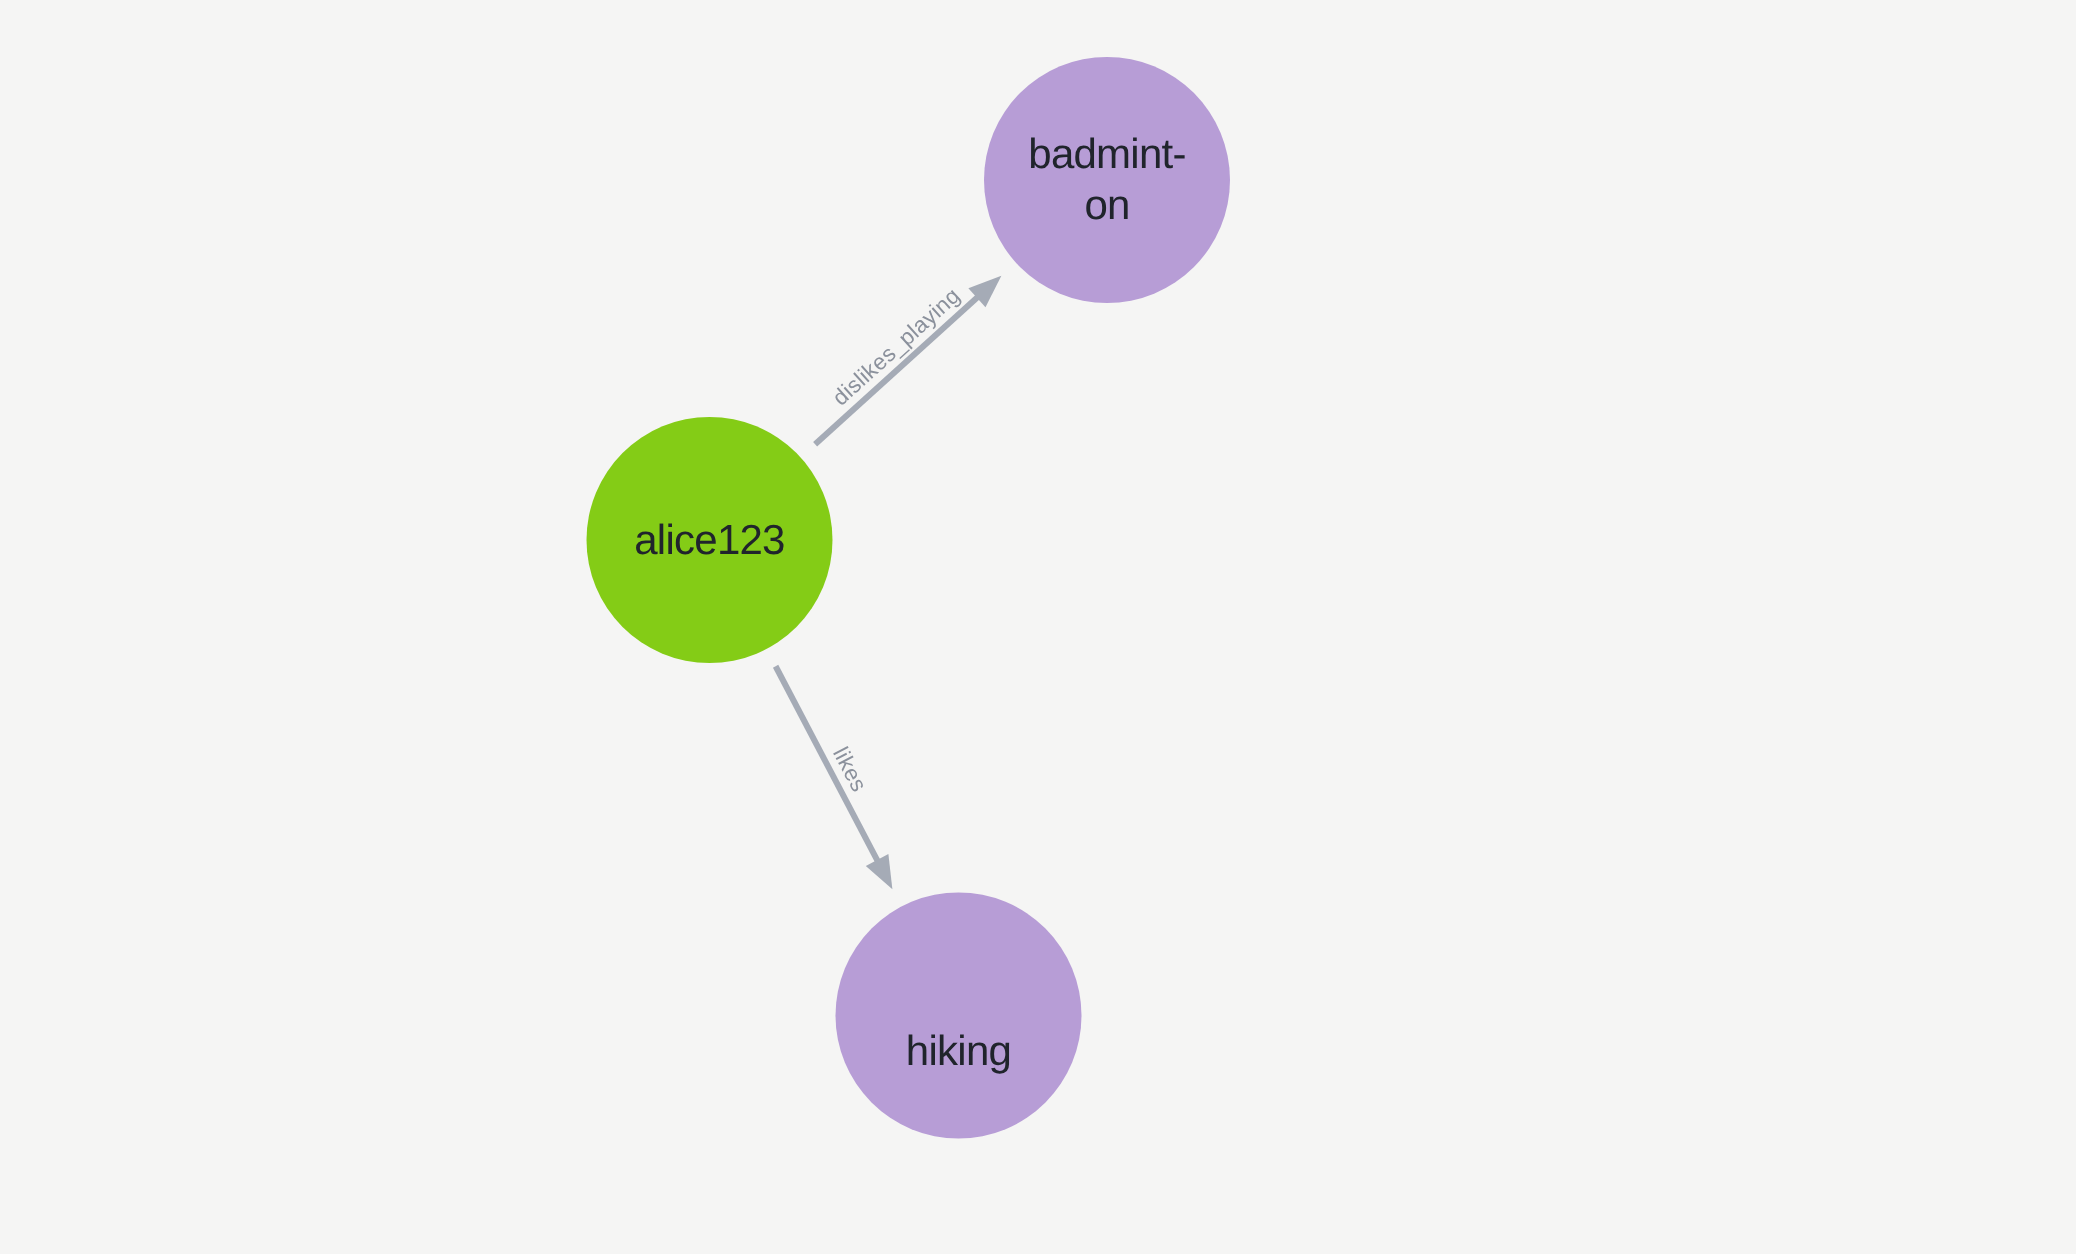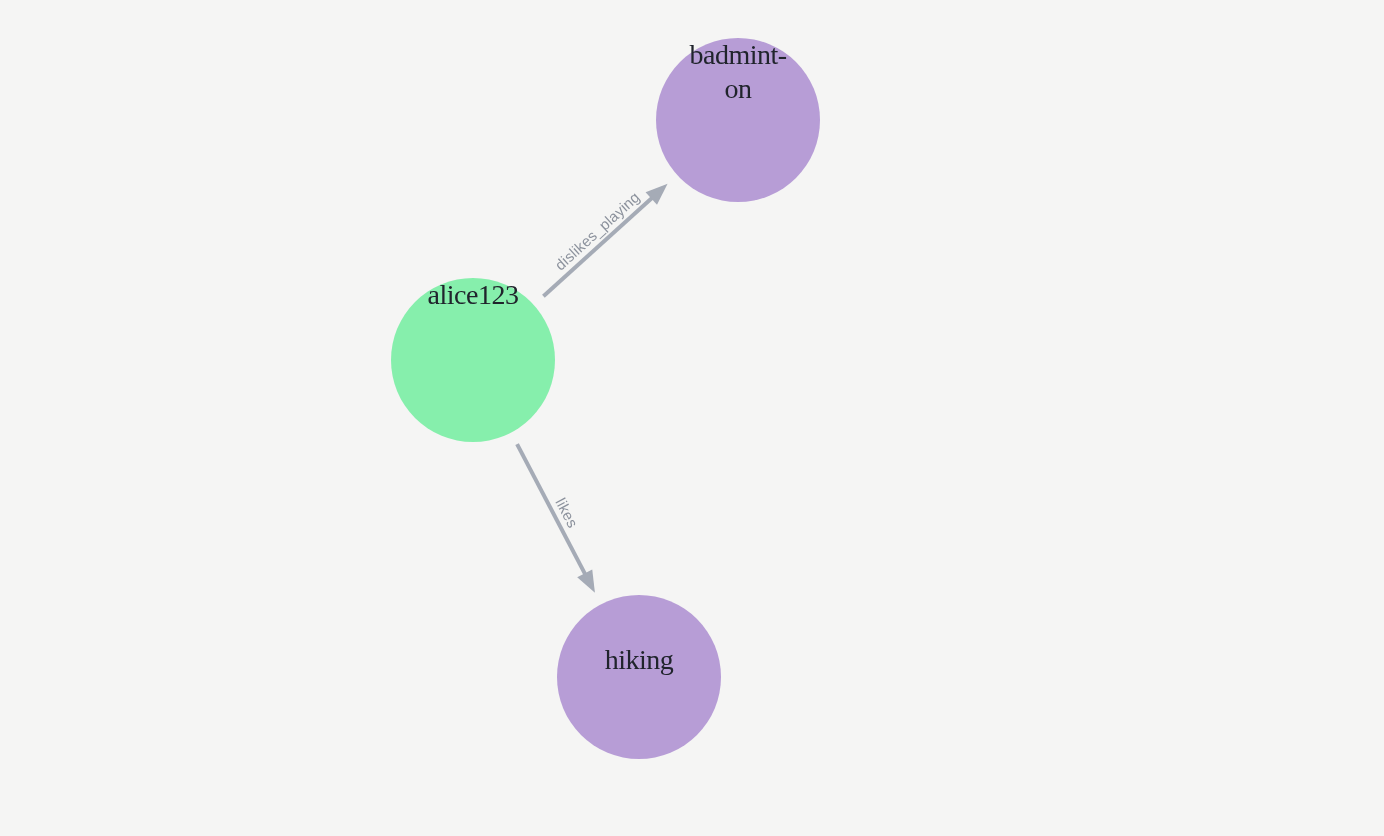--- a/index.html
+++ b/index.html
@@ -22,23 +22,23 @@
   }
   .edge-label {
     font-family: "Liberation Sans", "DejaVu Sans", sans-serif;
     font-size: 15px;
     letter-spacing: 0.2px;
   }
   .graph-node {
     position: absolute;
     border-radius: 50%;
     display: flex;
+    align-items: center;
     justify-content: center;
     cursor: pointer;
-    font-family: Liberation Serif, serif;
   }
   .graph-node .node-caption {
     font-size: 28px;
     letter-spacing: -0.5px;
     line-height: 1.22;
     text-align: center;
     white-space: pre-line;
   }
 </style>
 </head>
@@ -50,21 +50,21 @@
         <line x1="543.414415484881" y1="296.22845390048514" x2="652.7614970446177" y2="197.1971347520443" stroke="#a5abb6" stroke-width="4"></line>
         <polygon points="667.585584515119,183.77154609951486 656.9849634748925,204.83993079226028 645.5732131202426,192.23945644233422" fill="#a5abb6"></polygon>
         <text class="edge-label" transform="translate(605.5,240) rotate(-42.16588898369349)" y="-7" text-anchor="middle" fill="#8b919c">dislikes_playing</text>
       </g>
       <g>
         <line x1="517.0707438767698" y1="444.1591916200967" x2="585.6512047807523" y2="575.1230838283041" stroke="#a5abb6" stroke-width="4"></line>
         <polygon points="594.9292561232302,592.8408083799034 577.1933667120747,577.2944831936971 592.2534325809343,569.408139552591" fill="#a5abb6"></polygon>
         <text class="edge-label" transform="translate(556,518.5) rotate(62.3607788245494)" y="-7" text-anchor="middle" fill="#8b919c">likes</text>
       </g>
     </svg>
-<div class="graph-node" style="left: 391px; top: 278px; width: 164px; height: 164px; background: #86efac;">
+<div class="graph-node" style="left: 391px; top: 278px; width: 164px; height: 164px; background: #84cc16;">
       <span class="node-caption" style="color: rgb(32, 36, 44);">alice123</span>
     </div>
     <div class="graph-node" style="left: 656px; top: 38px; width: 164px; height: 164px; background: rgb(183, 157, 214);">
       <span class="node-caption" style="color: rgb(32, 36, 44);">badmint-
 on</span>
     </div>
     <div class="graph-node" style="left: 557px; top: 595px; width: 164px; height: 164px; background: rgb(183, 157, 214);">
       <span class="node-caption" style="color: rgb(32, 36, 44); margin-top: 48px;">hiking</span>
     </div>
   </div>

